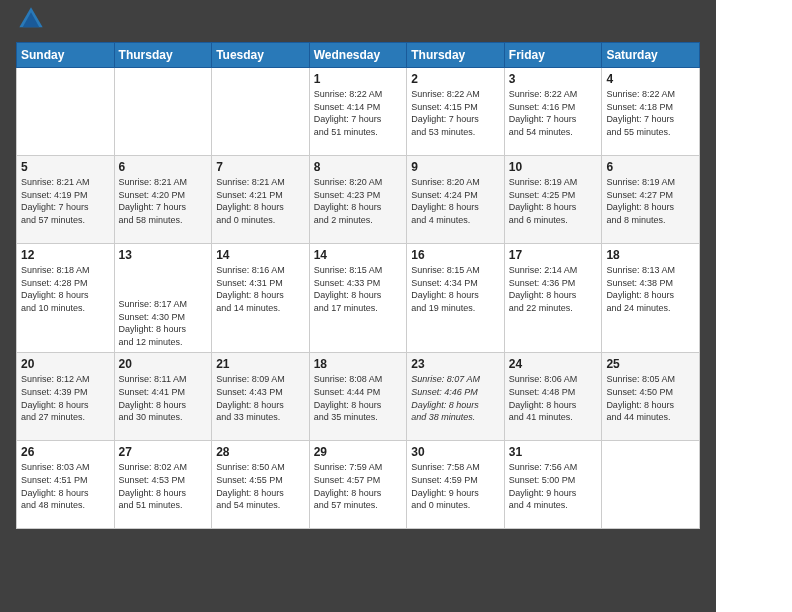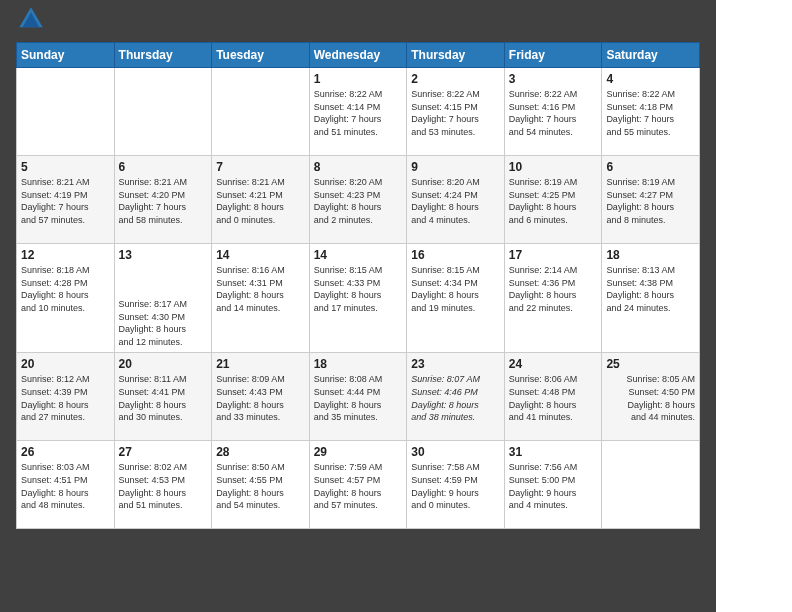--- a/index.html
+++ b/index.html
@@ -308,21 +308,21 @@
           </td>
           <td>
             <span class="day-num">24</span>
             <div class="day-info" style="white-space: pre-line;">Sunrise: 8:06 AM
 Sunset: 4:48 PM
 Daylight: 8 hours
 and 41 minutes.</div>
           </td>
           <td>
             <span class="day-num">25</span>
-            <div class="day-info" style="white-space: pre-line; text-align: right;">Sunrise: 8:05 AM
+            <div class="day-info" style="white-space: pre-line;">Sunrise: 8:05 AM
 Sunset: 4:50 PM
 Daylight: 8 hours
 and 44 minutes.</div>
           </td>
         </tr>
         <tr>
           <td>
             <span class="day-num">26</span>
             <div class="day-info" style="white-space: pre-line;">Sunrise: 8:03 AM
 Sunset: 4:51 PM

